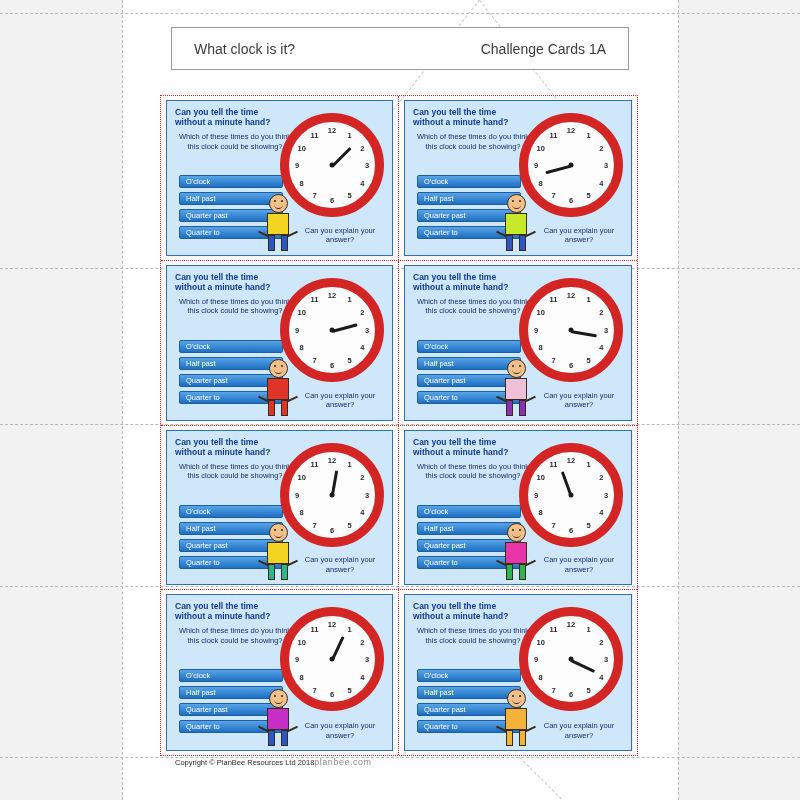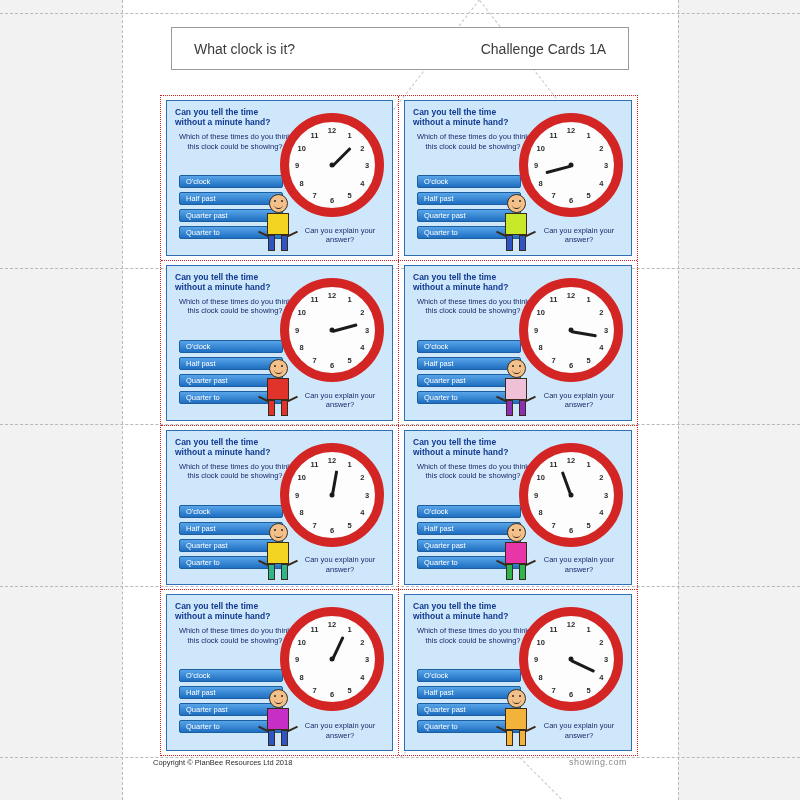--- a/index.html
+++ b/index.html
@@ -111,22 +111,22 @@
   .kid .eye.l{left:4px;} .kid .eye.r{right:4px;}
   .kid .body{width:20px;height:20px;margin:0 auto;border:1.5px solid #3a2a1a;}
   .kid .legs{width:20px;height:16px;margin:0 auto;position:relative;}
   .kid .legs span{position:absolute;top:0;width:7px;height:16px;border:1.5px solid #3a2a1a;box-sizing:border-box;}
   .kid .legs span.l{left:0;} .kid .legs span.r{right:0;}
   .kid .arm{position:absolute;top:20px;width:11px;height:2px;background:#3a2a1a;}
   .kid .arm.l{left:-9px;transform:rotate(25deg);}
   .kid .arm.r{right:-9px;transform:rotate(-25deg);}
 
   .footer{
-    position:absolute;left:153px;top:757px;width:474px;
-    display:flex;justify-content:space-between;align-items:center;
+    position:absolute;left:175px;top:757px;width:474px;
+    display:flex;align-items:center;
     font-size:7.5px;color:#2b2b2b;
   }
   .brandmark{color:#8a8a8a;font-size:9px;letter-spacing:.5px;}
 </style>
 </head>
 <body>
 
 <div class="sheet"></div>
 
 <div class="guide v" style="left:122px"></div>
@@ -504,14 +504,14 @@
               <span class="r" style="background:#f3b23a"></span>
             </div>
           </div>
         </div>
       </div>
     </div>
   </div>
 
 <div class="footer">
   <div>Copyright © PlanBee Resources Ltd 2018</div>
-  <div class="brandmark">showing.com</div>
+  <div class="brandmark">planbee.com</div>
 </div>
 
 </body></html>

